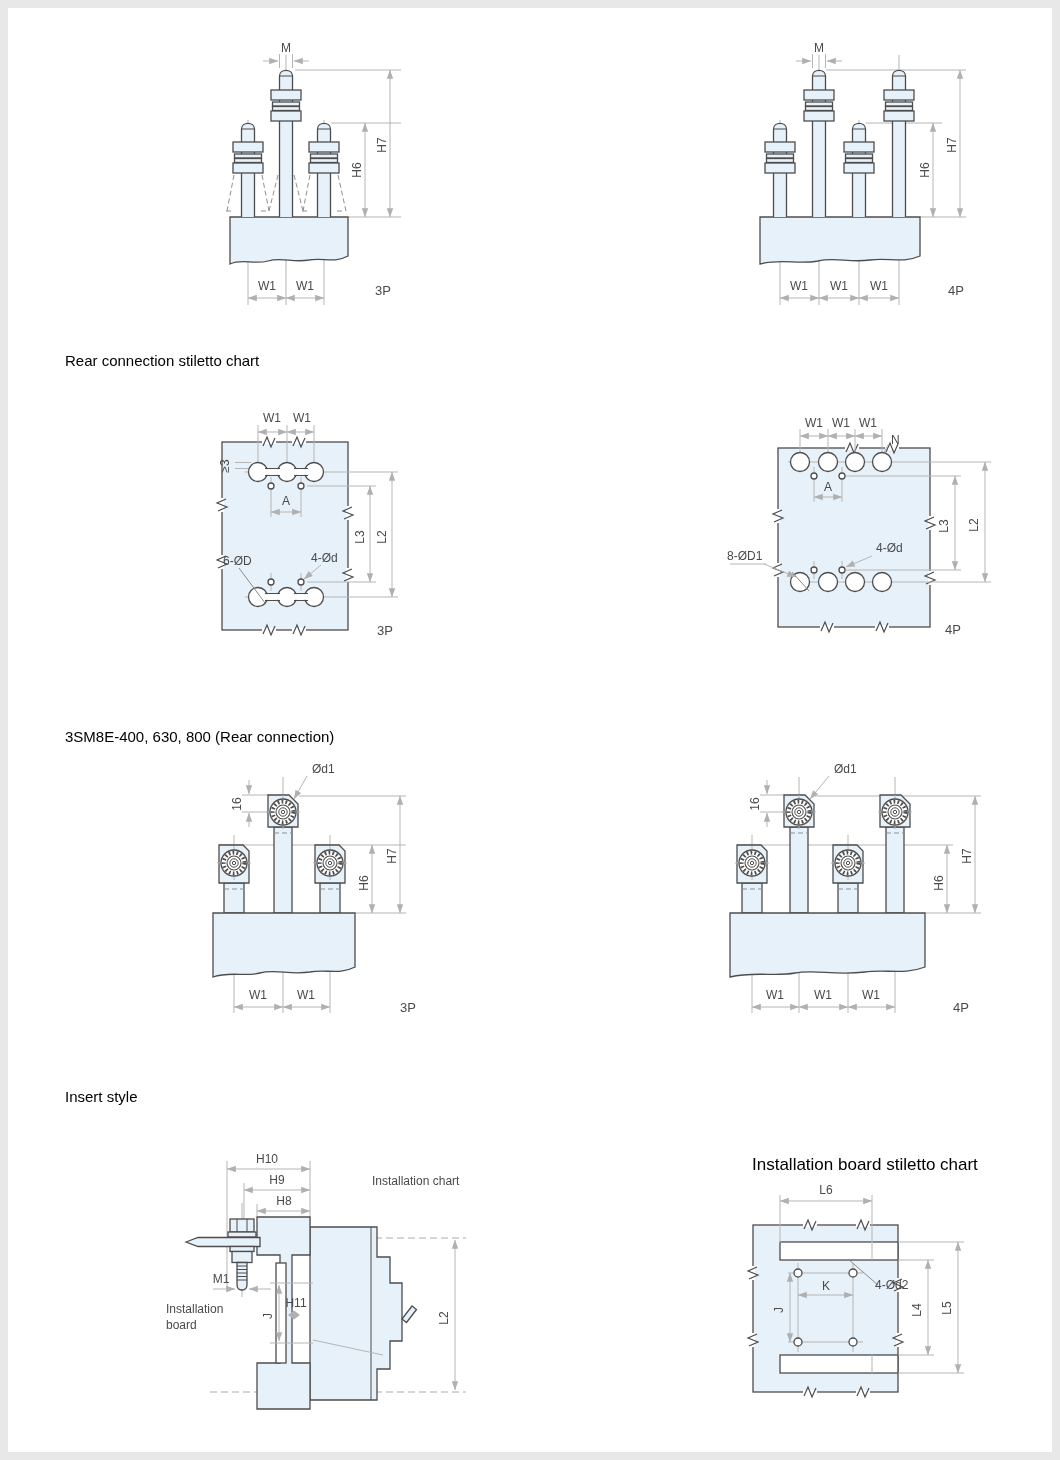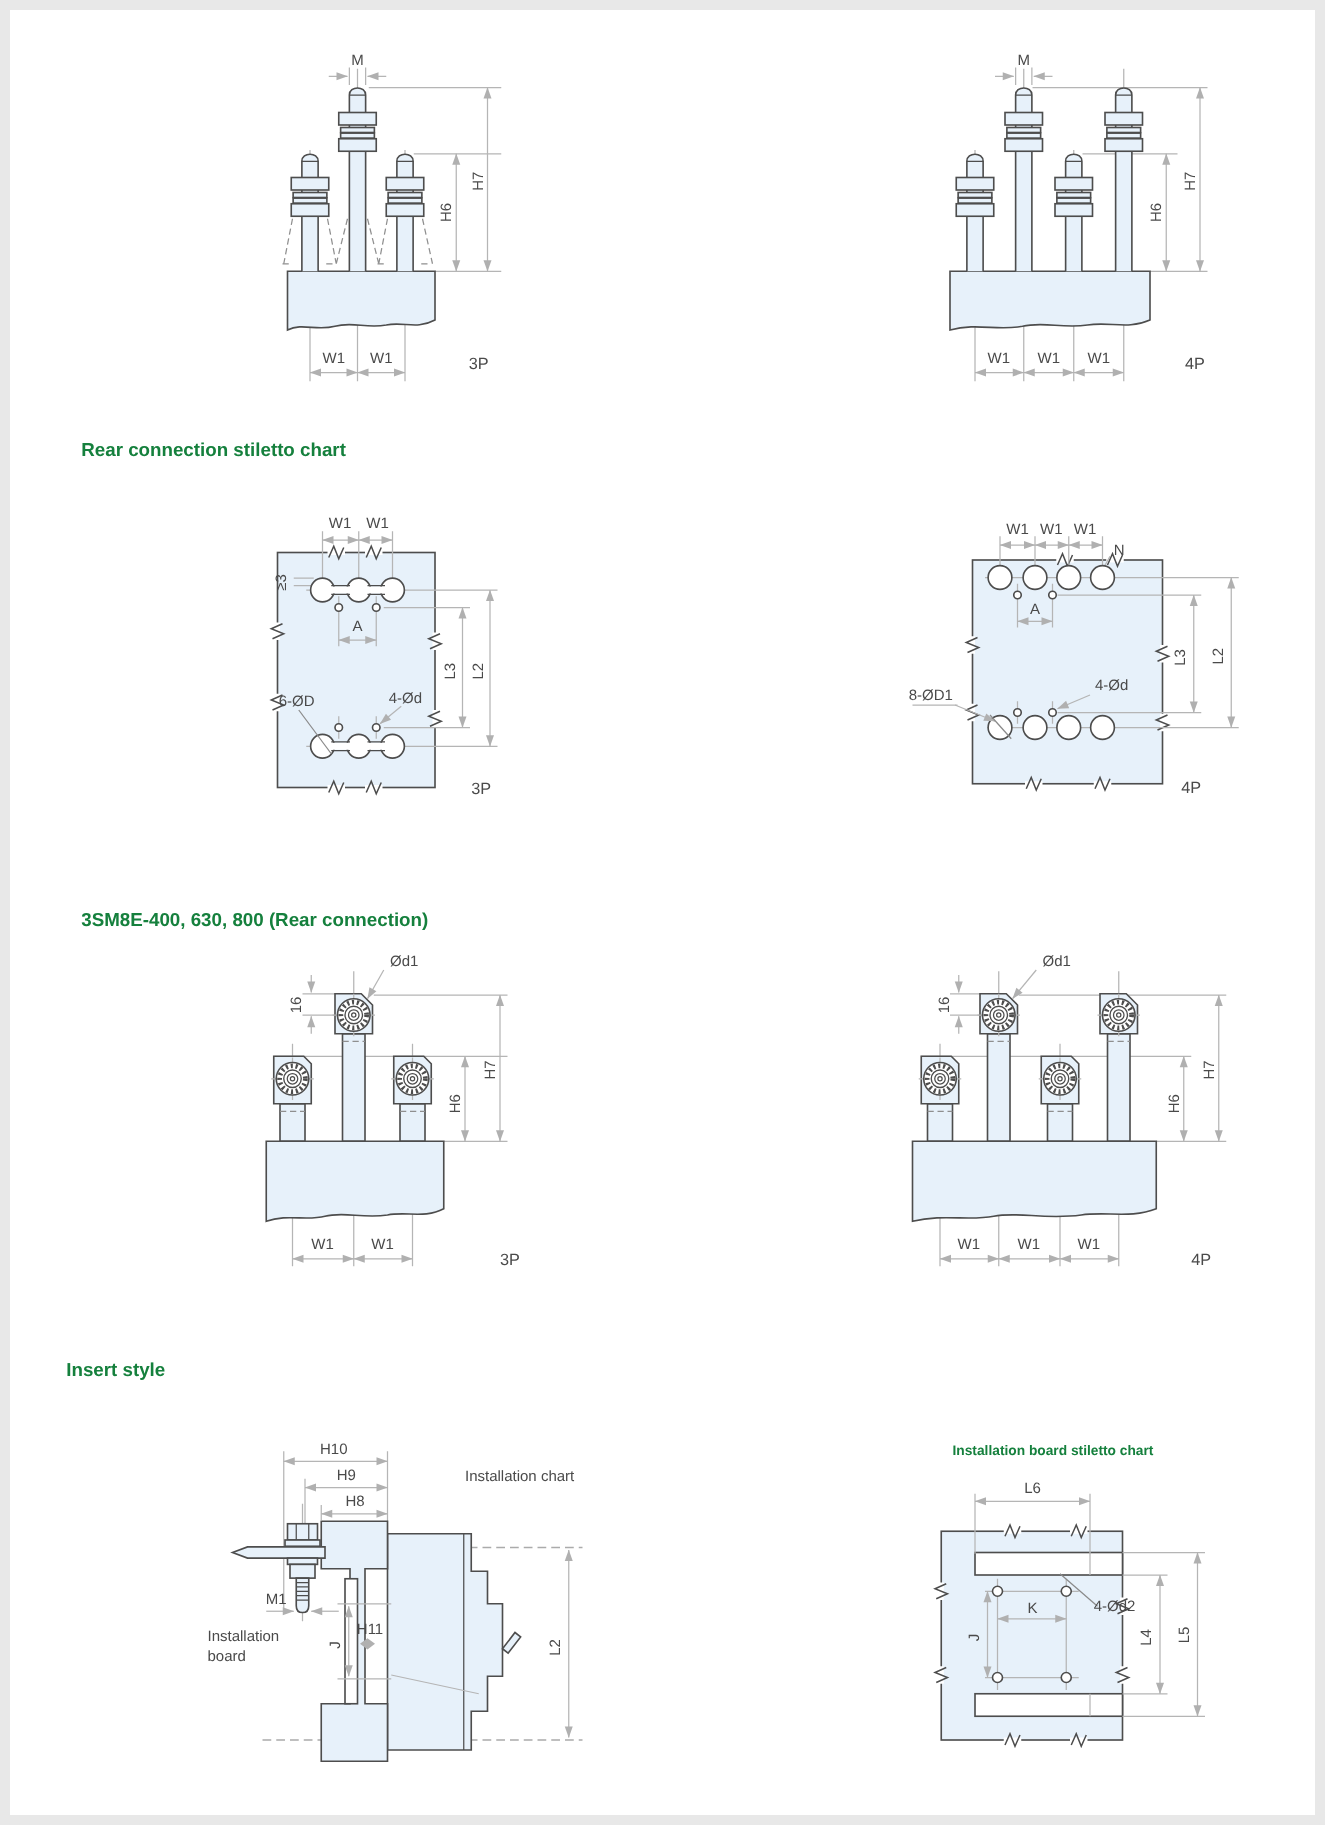--- a/index.html
+++ b/index.html
@@ -1,20 +1,20 @@
 <!DOCTYPE html>
 <html><head>
 <meta charset="utf-8">
 <style>
   html,body{margin:0;padding:0;background:#e8e8e8;}
   .page{position:relative;width:1060px;height:1460px;background:#ffffff;overflow:hidden;
         font-family:"Liberation Sans",sans-serif;}
   .frame{position:absolute;inset:0;border:8px solid #e8e8e8;pointer-events:none;z-index:50;}
-  .heading{position:absolute;color:#15803d;font-size:15px;white-space:nowrap;font-weight:bold;}
-  .heading.small{font-size:11px;margin-left:10px;}
+  .heading{position:absolute;color:#000000;font-size:15px;white-space:nowrap;}
+  .heading.small{font-size:17px;}
   .diag{position:absolute;}
   svg text{font-family:"Liberation Sans",sans-serif;font-size:12px;fill:#4a4a4a;}
   svg text.pole{font-size:13px;}
   .gray{stroke:#b5b5b5;stroke-width:1;fill:none;}
   .dim{stroke:#b5b5b5;stroke-width:1;fill:none;marker-start:url(#ar);marker-end:url(#ar);}
   .dimE{stroke:#b5b5b5;stroke-width:1;fill:none;marker-end:url(#ar);}
   .thin{stroke:#4d4d4d;stroke-width:1;fill:none;}
   .part{fill:#e7f1fa;stroke:#4d4d4d;stroke-width:1.3;}
   .partW{fill:#ffffff;stroke:#4d4d4d;stroke-width:1.3;}
   .ldr{stroke:#8a8a8a;stroke-width:1;fill:none;}
@@ -53,21 +53,21 @@
     </g>
     <g id="brkV">
       <line x1="0" y1="-7" x2="0" y2="7" stroke="#ffffff" stroke-width="4"></line>
       <path d="M4,-6 L-5,-2 L5,2 L-4,6" stroke="#4d4d4d" stroke-width="1.2" fill="none"></path>
     </g>
   </defs>
 </svg>
 
 <div class="heading" style="left:65px;top:352px">Rear connection stiletto chart</div>
 <div class="heading" style="left:65px;top:728px">3SM8E-400, 630, 800 (Rear connection)</div>
-<div class="heading" style="left:53px;top:1088px">Insert style</div>
+<div class="heading" style="left:65px;top:1088px">Insert style</div>
 <div class="heading small" style="left:752px;top:1155px">Installation board stiletto chart</div>
 
 <svg class="diag" style="left:185px;top:35px" width="280" height="280" viewBox="0 0 280 280">
   <g>
     <line class="gray" x1="63" y1="85" x2="63" y2="270"></line>
     <line class="gray" x1="101" y1="20" x2="101" y2="270"></line>
     <line class="gray" x1="139" y1="85" x2="139" y2="270"></line>
     <line class="gray" x1="94.5" y1="19" x2="94.5" y2="33"></line>
     <line class="gray" x1="107.5" y1="19" x2="107.5" y2="33"></line>
     <line class="gray" x1="110" y1="35" x2="216" y2="35"></line>

